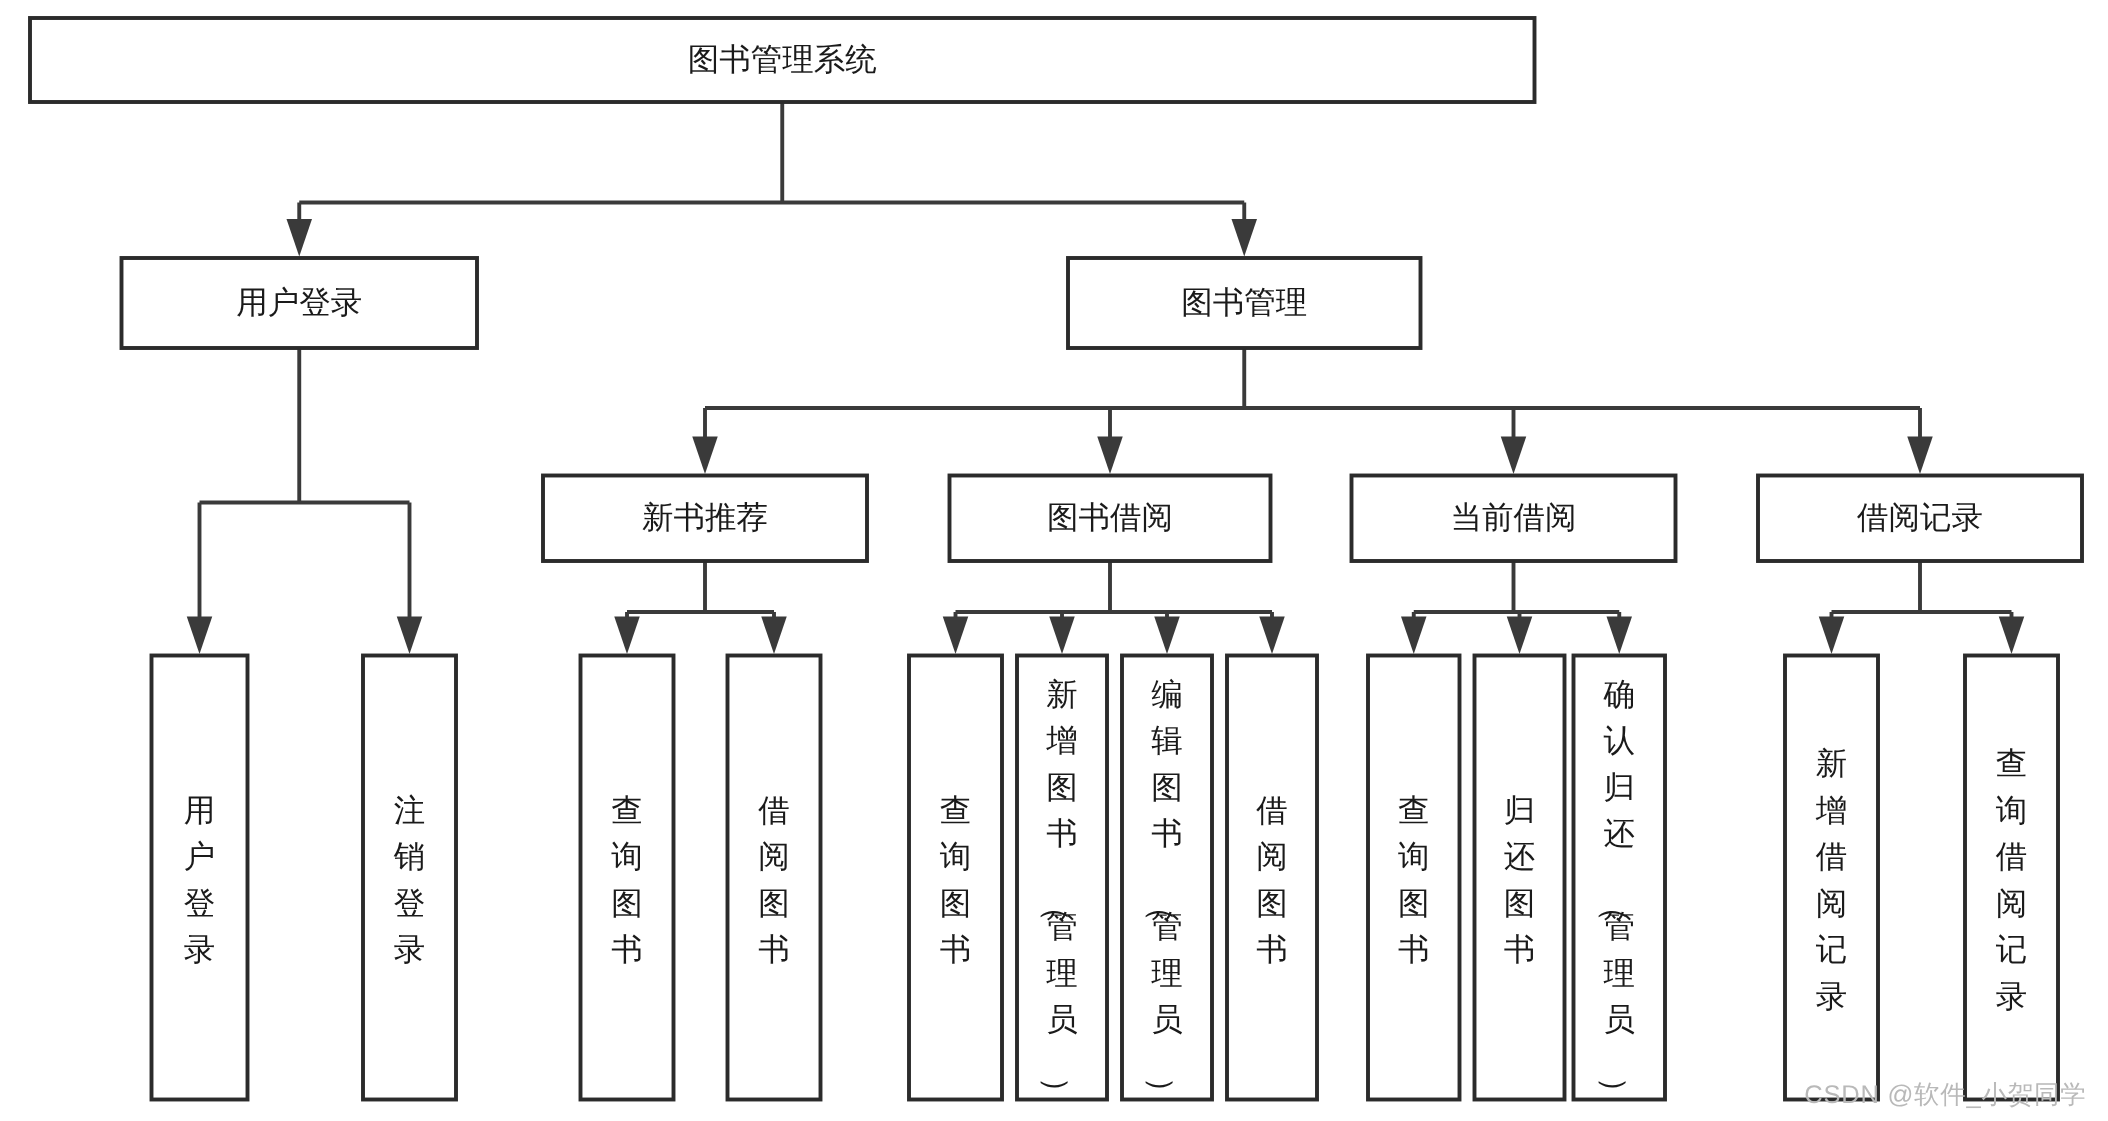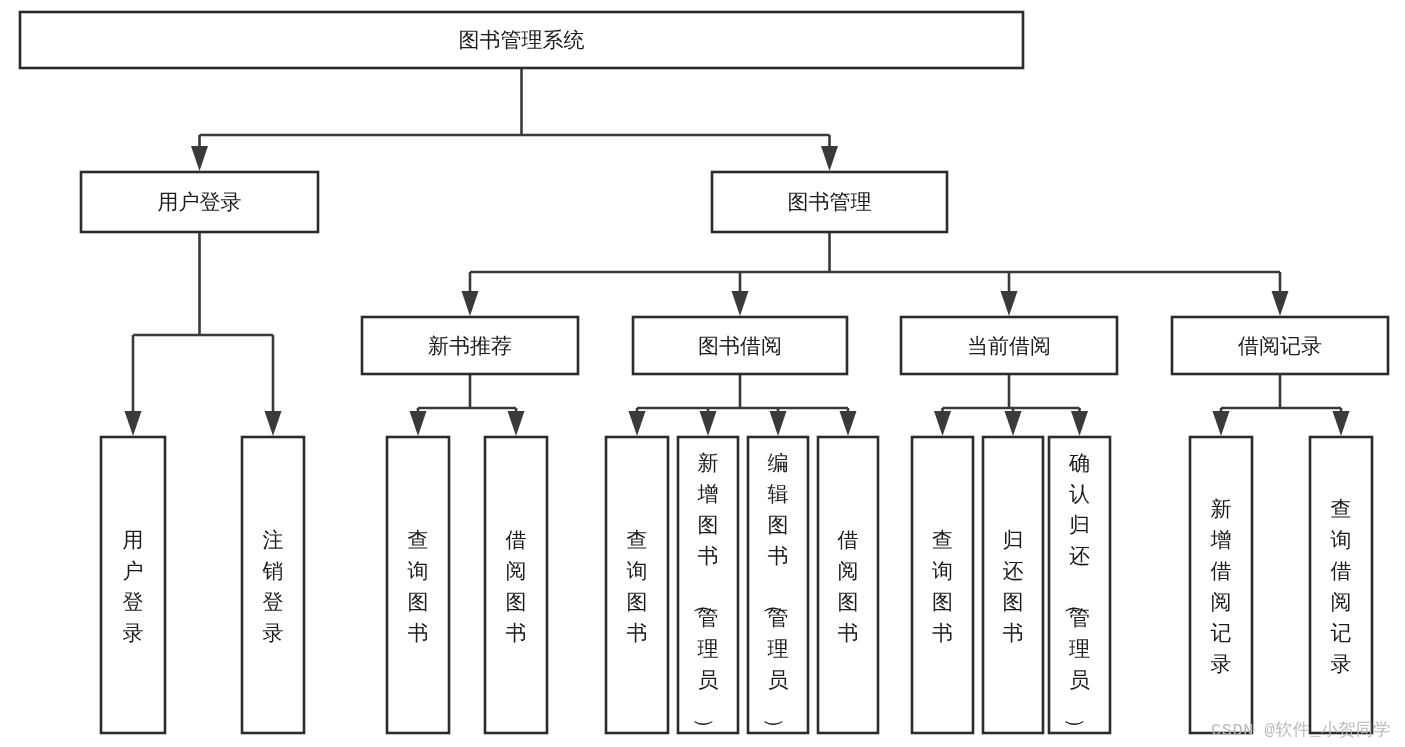--- a/index.html
+++ b/index.html
@@ -53,21 +53,21 @@
   .node-label-vertical {
     font-family: "DejaVu Sans", "Liberation Sans", sans-serif;
     fill: #1a1a1a;
     font-size: 21px;
     text-anchor: middle;
   }
   .watermark {
     position: absolute;
     right: 14px;
     bottom: 6px;
-    font-family: Liberation Mono, monospace;
+    font-family: Liberation Sans, sans-serif;
     font-size: 17px;
     color: #b9b9b9;
     letter-spacing: 0.5px;
     white-space: nowrap;
     pointer-events: none;
   }
 </style>
 </head>
 <body>
 

